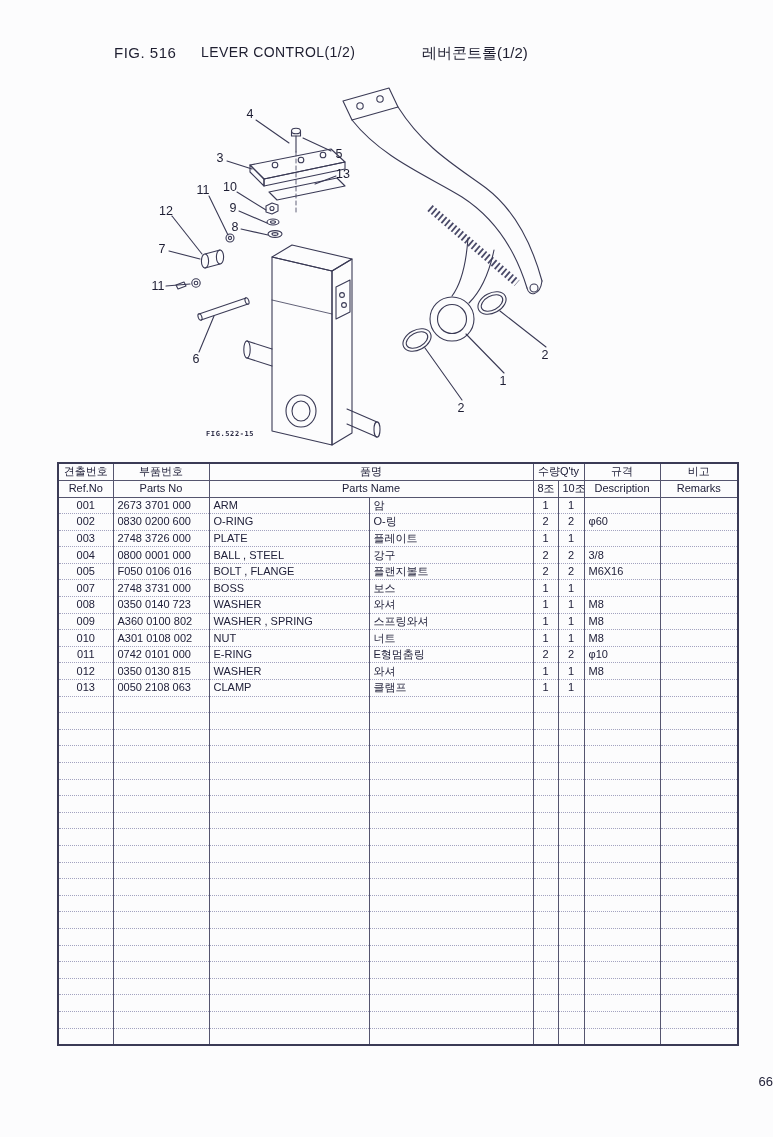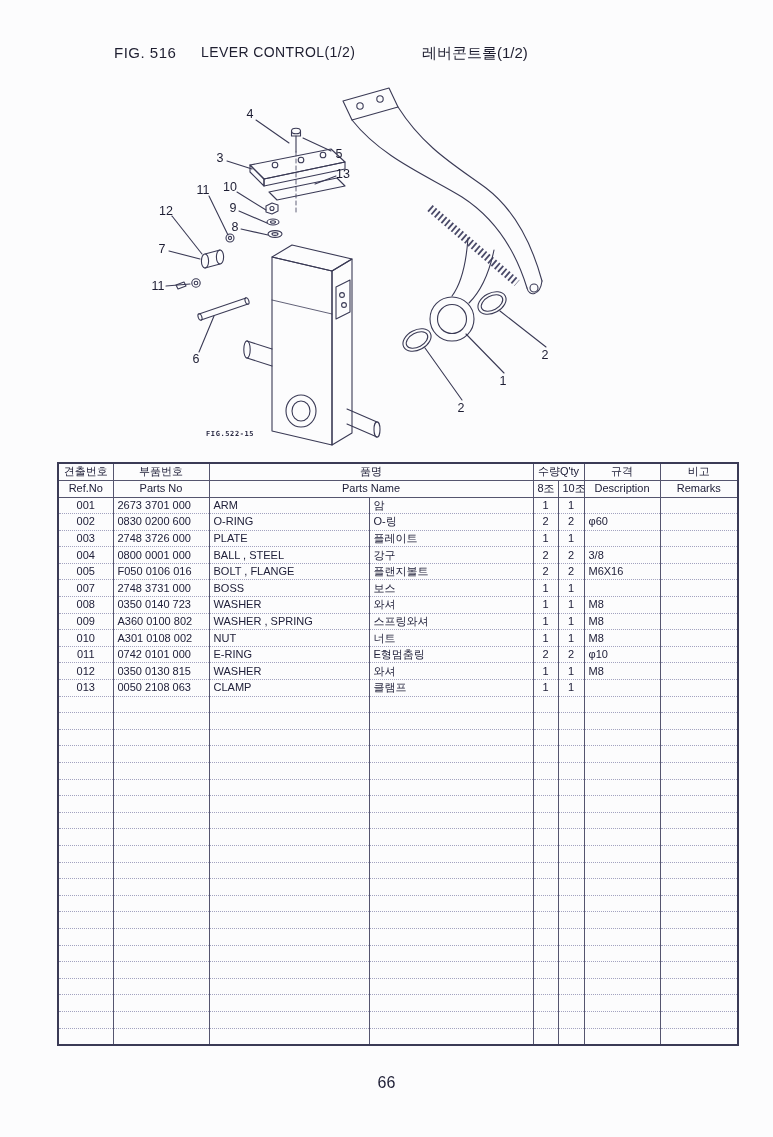--- a/index.html
+++ b/index.html
@@ -42,21 +42,21 @@
     padding:0 4px; overflow:hidden; white-space:nowrap;
     font-weight:normal; line-height:1;
   }
   .parts-table thead th { height:17px; text-align:center; border-bottom:1px solid #55556f; }
   .parts-table tbody td { height:16.6px; border-bottom:1px dotted #a3a3c0; }
   .parts-table tbody tr:last-child td { border-bottom:none; }
   .c-center { text-align:center; }
   .c-left { text-align:left; }
 
   
-  .page-number { position:absolute; top:1074px; left:0; width:773px; text-align:center; font-size:16px; color:#23233a; }
+  .page-number { position:absolute; top:1074px; left:0; width:773px; text-align:right; font-size:13px; color:#23233a; }
 </style>
 </head>
 <body>
 
 <div class="page">
 
   <span class="title-fig">FIG. 516</span>
   <span class="title-en">LEVER CONTROL(1/2)</span>
   <span class="title-ko">레버콘트롤(1/2)</span>
 

